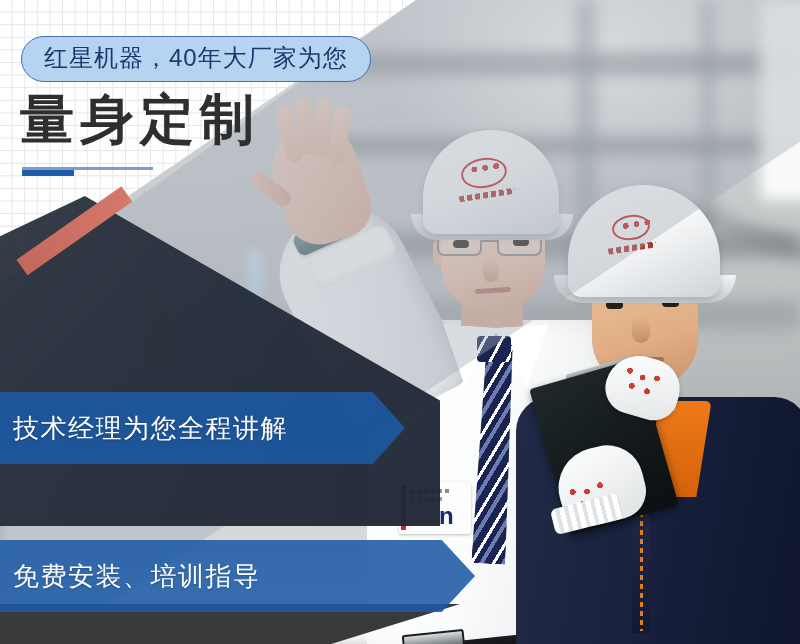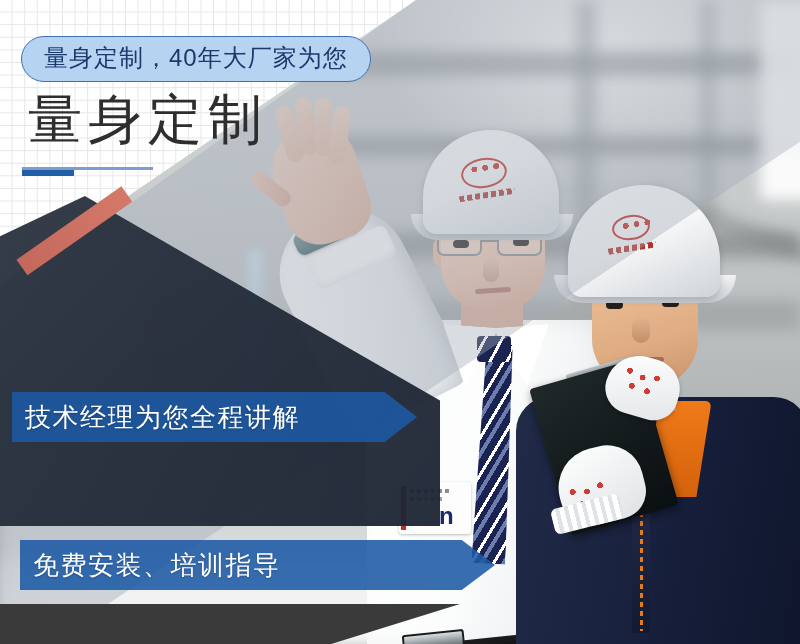--- a/index.html
+++ b/index.html
@@ -360,51 +360,51 @@
     padding:9px 22px 11px 22px;
     background:#b6d3f2;
     border:1.6px solid #3f6fb5;
     border-radius:24px;
     font-size:24px; line-height:1;
     color:#1b3a6b;
     letter-spacing:1px;
     white-space:nowrap;
   }
   .headline {
-    position:absolute; left:28px; top:92px;
-    font-size:54px; font-weight:normal; line-height:1;
+    position:absolute; left:20px; top:92px;
+    font-size:54px; font-weight:bold; line-height:1;
     color:#2e2e2e; letter-spacing:6px;
     white-space:nowrap;
   }
   .rule-thin {
     position:absolute; left:22px; top:167px; width:131px; height:3px;
     background:#7d9dd0;
   }
   .rule-thick {
     position:absolute; left:22px; top:170px; width:52px; height:6px;
     background:#1f5fa8;
   }
 
   
   .feat {
-    position:absolute; left:12px;
-    height:50px;
+    position:absolute; left:0;
+    height:72px;
     background:rgba(29,90,165,0.88);
     display:flex; align-items:center;
     color:#ffffff;
     font-size:26px; letter-spacing:1.5px;
     white-space:nowrap;
     padding-left:13px;
   }
   .feat.f1 { top:392px; width:405px;
     clip-path:polygon(0 0, 92% 0, 100% 50%, 92% 100%, 0 100%); }
   .feat.f2 { top:466px; width:452px;
     clip-path:polygon(0 0, 93% 0, 100% 50%, 93% 100%, 0 100%); }
   .feat.f3 { top:540px; width:475px;
-    clip-path:polygon(0 0, 93% 0, 100% 50%, 93% 100%, 0 100%);margin-left:8px; }
+    clip-path:polygon(0 0, 93% 0, 100% 50%, 93% 100%, 0 100%); }
   .feat-label { text-shadow:0 1px 2px rgba(0,0,0,0.25); }
 </style>
 </head>
 <body>
 
 <div id="banner">
 
   <div class="grid-bg"></div>
 
   <div class="photo">
@@ -503,21 +503,21 @@
       </div>
       <div class="pb-cuff"></div>
     </div>
   </div>
 
   <div class="gray-wedge"></div>
   <div class="navy-slab"></div>
   <div class="coral-bar"></div>
   <div class="bottom-strip"></div>
 
-  <div class="pill">量身定制，40年大厂家为您</div>
+  <div class="pill">红星机器，40年大厂家为您</div>
   <div class="headline">量身定制</div>
   <div class="rule-thin"></div>
   <div class="rule-thick"></div>
 
   <div class="feat f1">
     <span class="feat-label">技术经理为您全程讲解</span>
   </div>
   <div class="feat f3">
     <span class="feat-label">免费安装、培训指导</span>
   </div>

